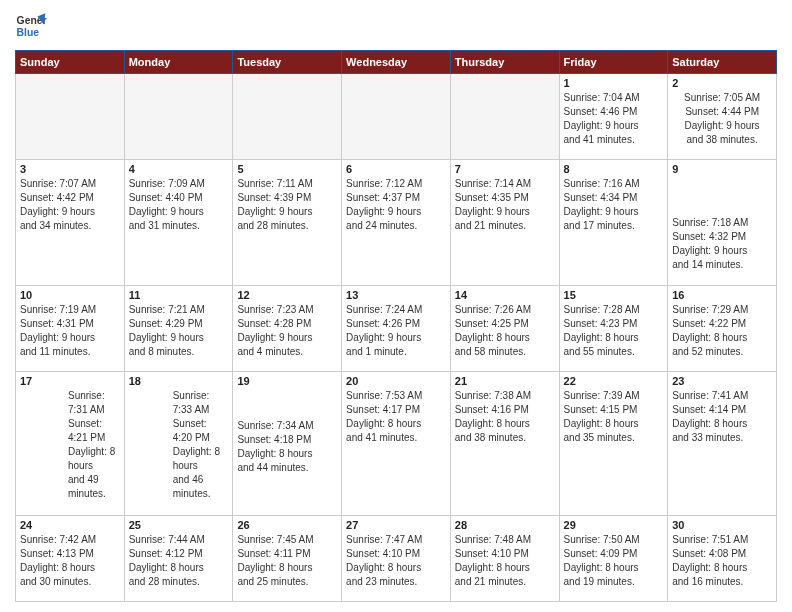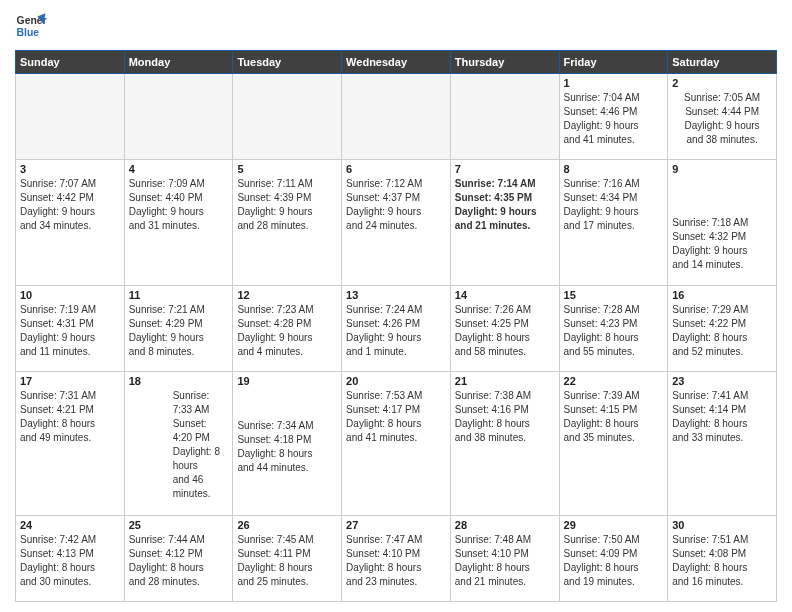--- a/index.html
+++ b/index.html
@@ -45,21 +45,21 @@
       color: #555;
     }
     .calendar {
       flex: 1;
       border: 1px solid #ccc;
       border-collapse: collapse;
       width: 100%;
       table-layout: fixed;
     }
     .calendar th {
-      background-color: #404040;
+      background-color: #7f1d1d;
       color: #fff;
       font-size: 11px;
       font-weight: bold;
       padding: 5px 4px;
       text-align: left;
       border: 1px solid #1a5a9a;
     }
     .calendar td {
       border: 1px solid #ccc;
       vertical-align: top;
@@ -164,21 +164,21 @@
           </td>
           <td>
             <span class="day-number">6</span>
             <div class="day-info" style="white-space: pre-line;">Sunrise: 7:12 AM
 Sunset: 4:37 PM
 Daylight: 9 hours
 and 24 minutes.</div>
           </td>
           <td>
             <span class="day-number">7</span>
-            <div class="day-info" style="white-space: pre-line; font-weight: bold;">Sunrise: 7:14 AM
+            <div class="day-info" style="white-space: pre-line;">Sunrise: 7:14 AM
 Sunset: 4:35 PM
 Daylight: 9 hours
 and 21 minutes.</div>
           </td>
           <td>
             <span class="day-number">8</span>
             <div class="day-info" style="white-space: pre-line;">Sunrise: 7:16 AM
 Sunset: 4:34 PM
 Daylight: 9 hours
 and 17 minutes.</div>
@@ -238,21 +238,21 @@
             <span class="day-number">16</span>
             <div class="day-info" style="white-space: pre-line;">Sunrise: 7:29 AM
 Sunset: 4:22 PM
 Daylight: 8 hours
 and 52 minutes.</div>
           </td>
         </tr>
         <tr>
           <td>
             <span class="day-number">17</span>
-            <div class="day-info" style="white-space: pre-line;">Sunrise: 7:31 AM
+            <div class="day-info" style="white-space: pre-line; margin-left: 48px;">Sunrise: 7:31 AM
 Sunset: 4:21 PM
 Daylight: 8 hours
 and 49 minutes.</div>
           </td>
           <td>
             <span class="day-number">18</span>
             <div class="day-info" style="white-space: pre-line; margin-left: 44px;">Sunrise: 7:33 AM
 Sunset: 4:20 PM
 Daylight: 8 hours
 and 46 minutes.</div>

